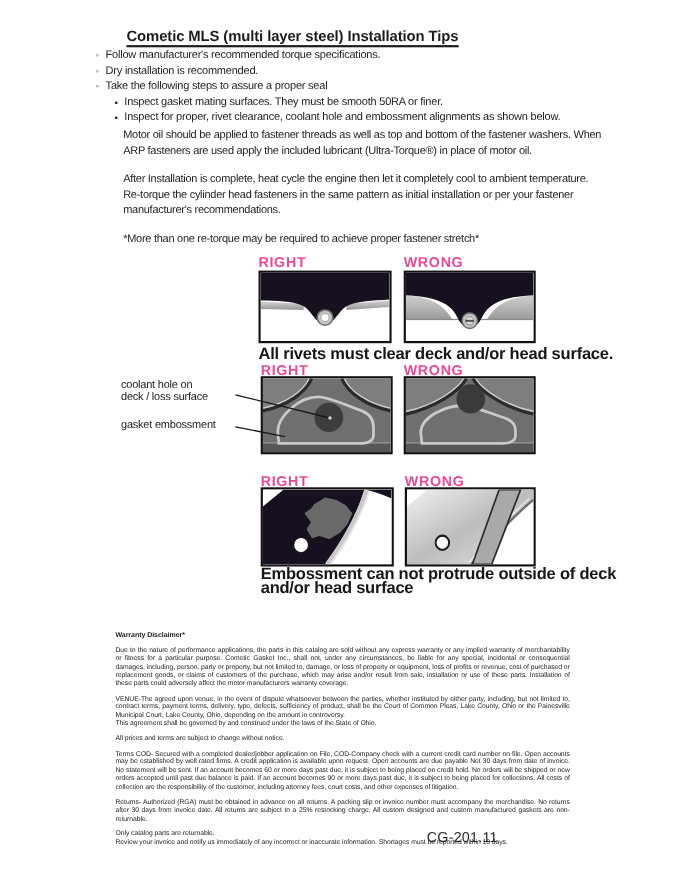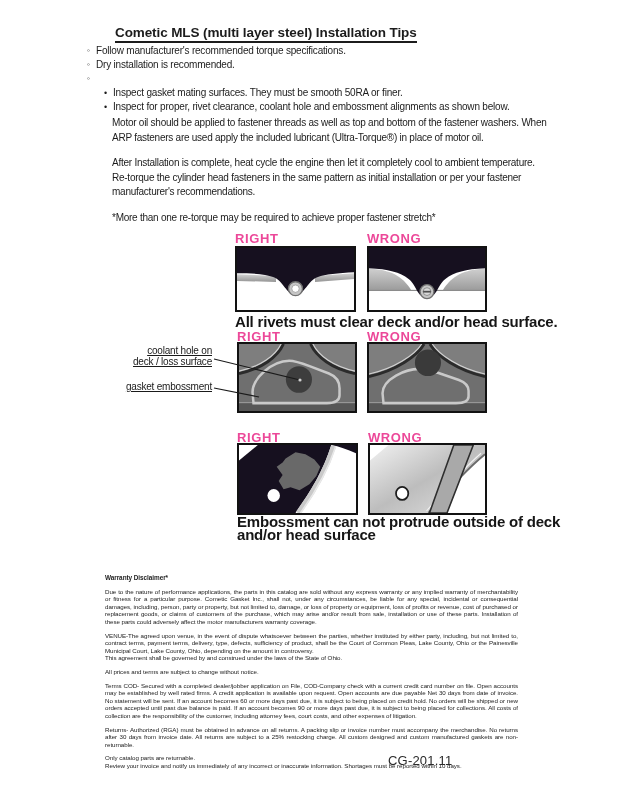--- a/index.html
+++ b/index.html
@@ -21,21 +21,21 @@
   
   .diesel{position:absolute;left:112px;top:116px;width:440px;}
   .diesel h2{margin:0 0 8px 0;font-size:12.5px;font-weight:bold;letter-spacing:-0.1px;}
   .diesel p{margin:0 0 11px 0;font-size:10px;letter-spacing:-0.25px;line-height:14.5px;}
   .diesel p.note{margin-top:4px;}
   
   .dg-label{position:absolute;font-size:13px;font-weight:600;letter-spacing:0.6px;width:120px;color:#ec4899;}
   .dg-box{position:absolute;border:2.5px solid #121212;box-sizing:border-box;background:#fff;z-index:1;}
   .dg-box svg{display:block;width:100%;height:100%;}
   .dg-caption{position:absolute;font-size:15px;font-weight:bold;letter-spacing:-0.2px;line-height:12.5px;color:#161616;}
-  .ann{position:absolute;left:110px;width:102px;text-align:right;font-size:10px;letter-spacing:-0.2px;line-height:11px;color:#1a1a1a;text-decoration:underline;}
+  .ann{position:absolute;left:110px;width:102px;font-size:10px;letter-spacing:-0.2px;line-height:11px;color:#1a1a1a;}
   .leader-overlay{position:absolute;left:112px;top:340px;width:270px;height:80px;z-index:3;pointer-events:none;}
   
   .legal{position:absolute;left:105px;top:574px;width:413px;font-size:6.2px;line-height:7.6px;letter-spacing:-0.05px;color:#222;}
   .legal .lp{margin:0 0 6px 0;text-align:justify;}
   .legal .lp.tight{margin-bottom:0;}
   .legal h3{margin:0 0 6px 0;font-size:6.4px;font-weight:bold;}
   
   .footer-code{position:absolute;left:388px;top:753px;font-size:13px;letter-spacing:0.2px;color:#2a2a2a;}
 </style>
 </head>
@@ -49,20 +49,21 @@
     <div class="b-row">
       <span class="mk">◦</span>
       <span>Follow manufacturer's recommended torque specifications.</span>
     </div>
     <div class="b-row">
       <span class="mk">◦</span>
       <span>Dry installation is recommended.</span>
     </div>
     <div class="b-row">
       <span class="mk">◦</span>
+      <span>Take the following steps to assure a proper seal</span>
     </div>
     <div class="b-row sub">
       <span class="mk">•</span>
       <span>Inspect gasket mating surfaces.  They must be smooth 50RA or finer.</span>
     </div>
     <div class="b-row sub">
       <span class="mk">•</span>
       <span>Inspect for proper, rivet clearance, coolant hole and embossment alignments as shown below.</span>
     </div>
   </div>

